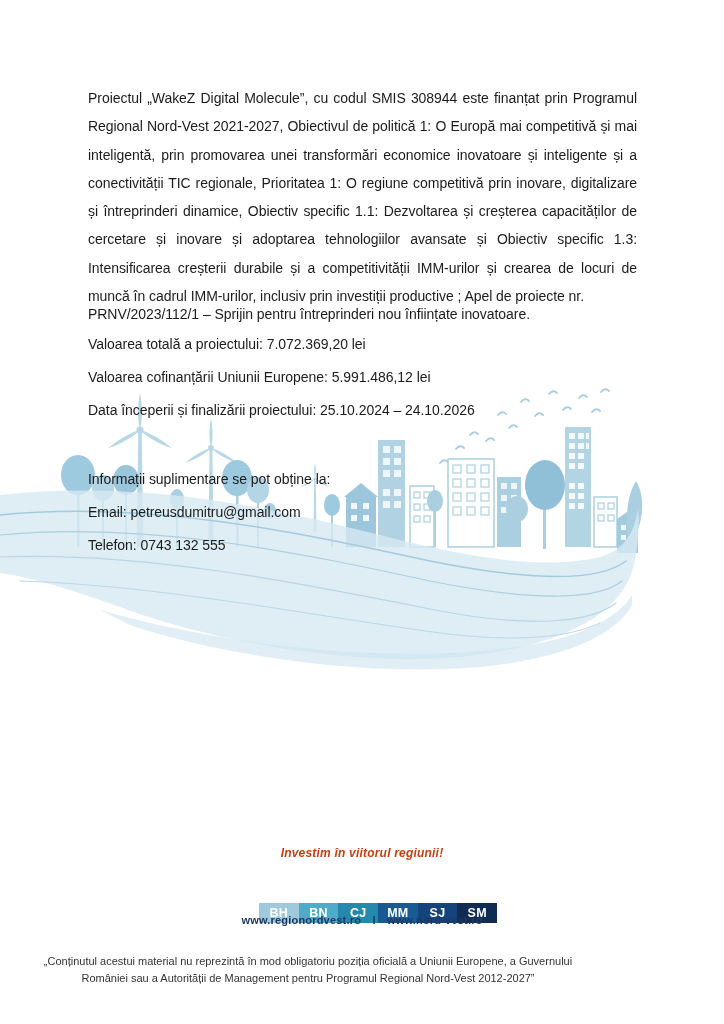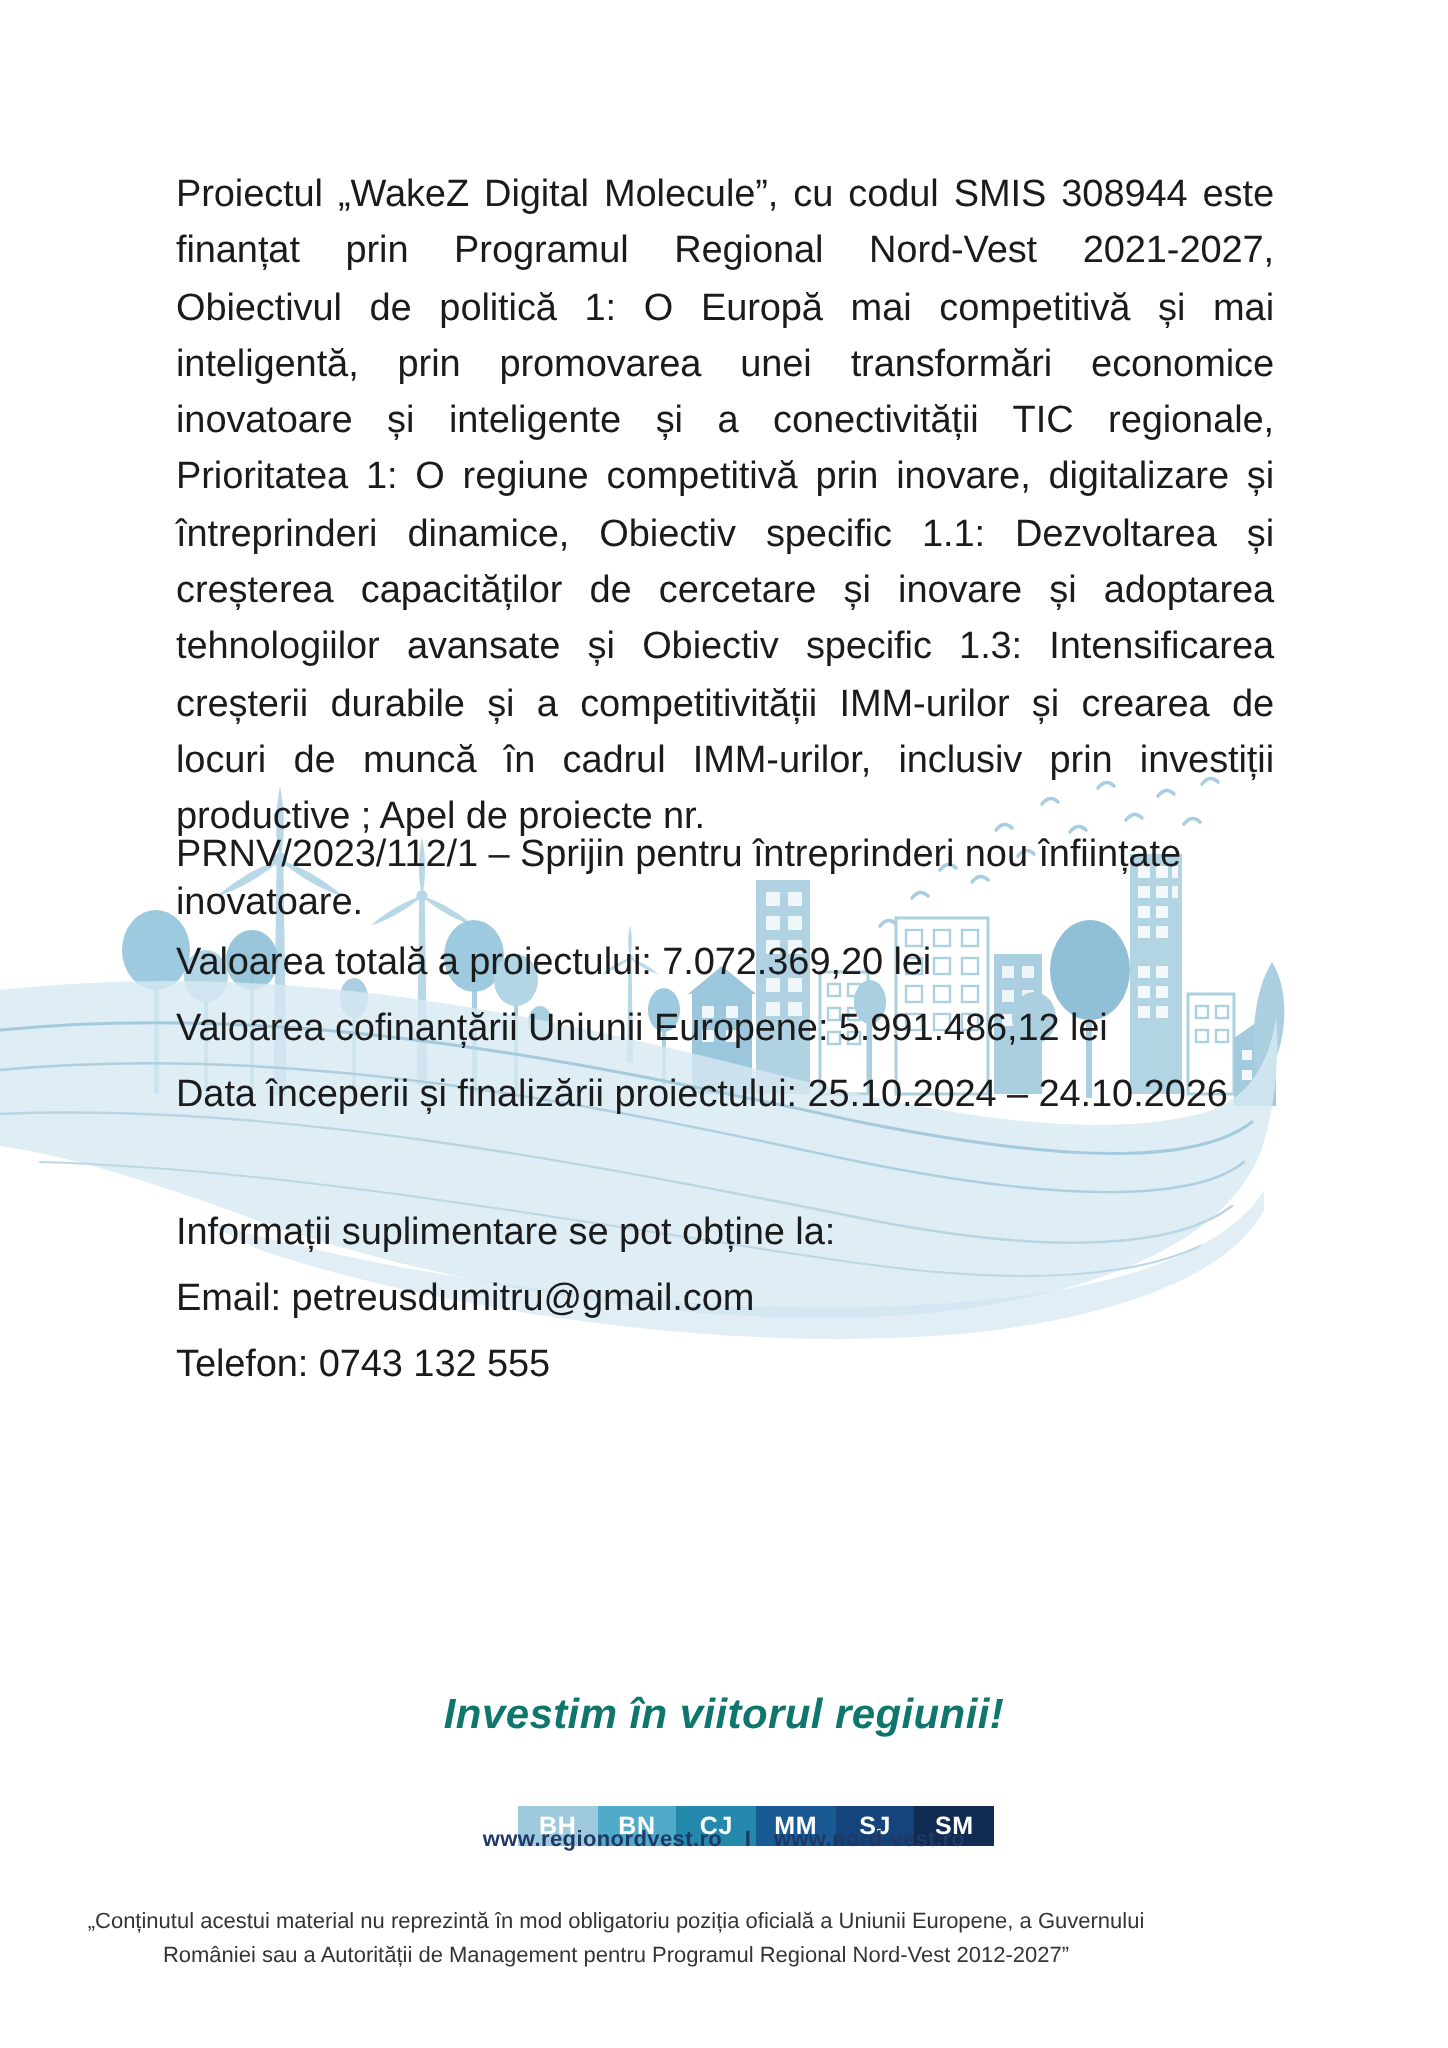--- a/index.html
+++ b/index.html
@@ -1,30 +1,30 @@
 <!DOCTYPE html>
 <html lang="ro"><head>
 <meta charset="utf-8">
 <style>
   html,body{margin:0;padding:0;background:#ffffff;}
   .page{
     position:relative;width:724px;height:1024px;background:#ffffff;
     font-family:"Liberation Sans",sans-serif;overflow:hidden;color:#1b1b1b;
   }
   .bg-art{position:absolute;left:0;top:385px;}
-  .content{position:absolute;left:88px;top:84px;width:549px;font-size:19px;letter-spacing:-0.05px;}
+  .content{position:absolute;left:88px;top:84px;width:549px;font-size:14px;letter-spacing:-0.05px;}
   .content p{margin:0;}
   p.intro{text-align:justify;line-height:28.3px;}
   p.call{margin:-8px 0 0;line-height:24px;}
   p.vline{margin:9px 0 0;line-height:24px;}
   p.vline.first{margin-top:6px;}
   p.vline.after-gap{margin-top:45px;}
   .slogan{
     position:absolute;top:846px;left:0;width:724px;text-align:center;
-    font-size:21px;font-weight:bold;font-style:italic;color:#0f766e;letter-spacing:0.2px;
+    font-size:12px;font-weight:bold;font-style:italic;color:#c2410c;letter-spacing:0.2px;
   }
   .county-bar{position:absolute;top:903px;left:259px;width:238px;height:20px;display:flex;}
   .county{
     flex:1;display:flex;align-items:center;justify-content:center;
     color:#ffffff;font-weight:bold;font-size:12.5px;letter-spacing:0.3px;
   }
   .websites{
     position:absolute;top:914px;left:0;width:724px;text-align:center;
     font-size:11px;font-weight:bold;color:#1f3864;letter-spacing:0.2px;
   }

